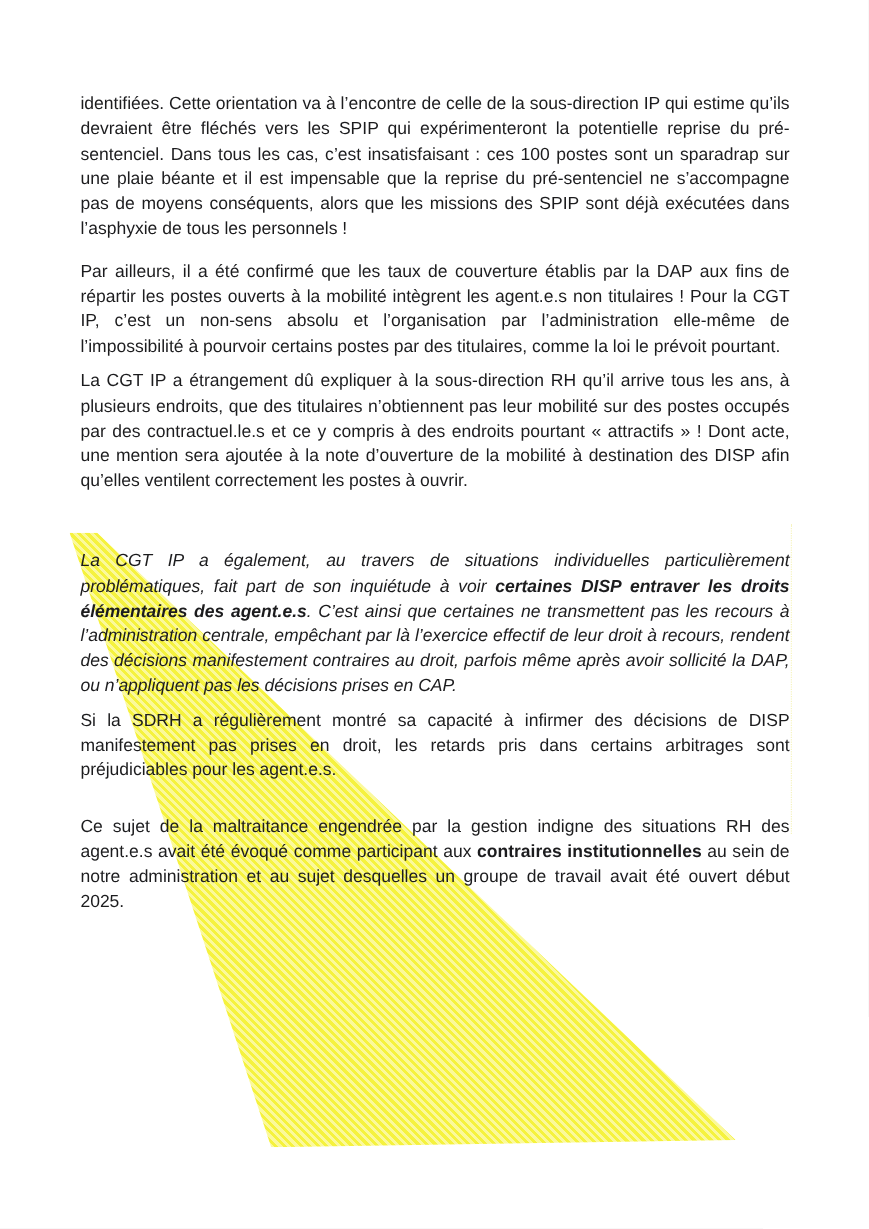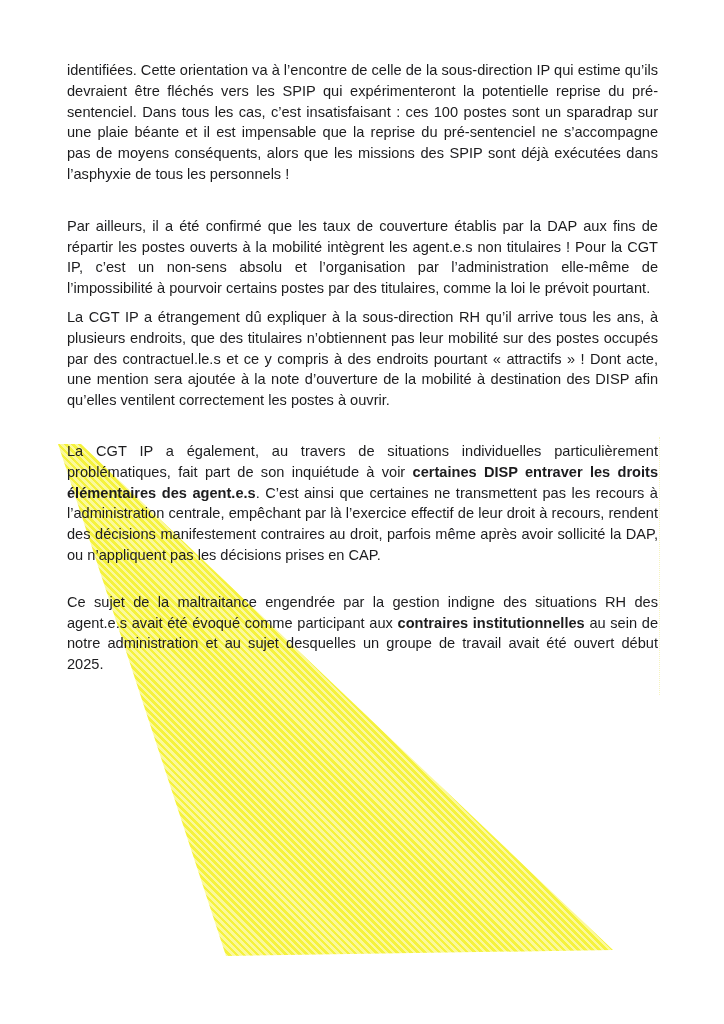--- a/index.html
+++ b/index.html
@@ -33,40 +33,41 @@
   }
   .highlight-edge-line{
     position:absolute;
     left:659px;top:437px;height:258px;width:0;
     border-left:1px dotted var(--edge-line);
     opacity:.55;
     z-index:0;
   }
   .text-block{
     position:absolute;
-    left:67px;top:60px;width:591px;
+    left:67px;top:77px;width:591px;
     z-index:1;
     color:var(--text-color);
     font-size:14.6px;
     line-height:20.8px;
     text-align:justify;
   }
   .para{margin:0 0 8px 0;}
-  .para.gap-sm{margin-top:31px;}
-  .para.gap-md{margin-top:30px;}
+  .para.gap-sm{margin-top:15px;}
+  .para.gap-md{margin-top:46px;font-style:italic;}
   .para.gap-md2{margin-top:26px;}
   .run{font-weight:400;}
   .run.bold{font-weight:700;}
 </style>
 </head>
 <body>
 
 <div class="page">
   <div class="highlight-wedge"></div>
   <div class="highlight-edge-line"></div>
   <main class="text-block" id="text-block">
       <p class="para"><span class="run">identifiées. Cette orientation va à l’encontre de celle de la sous-direction IP qui estime qu’ils devraient être fléchés vers les SPIP qui expérimenteront la potentielle reprise du pré-sentenciel. Dans tous les cas, c’est insatisfaisant&nbsp;: ces 100 postes sont un sparadrap sur une plaie béante et il est impensable que la reprise du pré-sentenciel ne s’accompagne pas de moyens conséquents, alors que les missions des SPIP sont déjà exécutées dans l’asphyxie de tous les personnels&nbsp;!</span></p>
       <p class="para gap-sm"><span class="run">Par ailleurs, il a été confirmé que les taux de couverture établis par la DAP aux fins de répartir les postes ouverts à la mobilité intègrent les agent.e.s non titulaires&nbsp;! Pour la CGT IP, c’est un non-sens absolu et l’organisation par l’administration elle-même de l’impossibilité à pourvoir certains postes par des titulaires, comme la loi le prévoit pourtant.</span></p>
       <p class="para"><span class="run">La CGT IP a étrangement dû expliquer à la sous-direction RH qu’il arrive tous les ans, à plusieurs endroits, que des titulaires n’obtiennent pas leur mobilité sur des postes occupés par des contractuel.le.s et ce y compris à des endroits pourtant «&nbsp;attractifs&nbsp;»&nbsp;! Dont acte, une mention sera ajoutée à la note d’ouverture de la mobilité à destination des DISP afin qu’elles ventilent correctement les postes à ouvrir.</span></p>
       <p class="para gap-md"><span class="run">La CGT IP a également, au travers de situations individuelles particulièrement problématiques, fait part de son inquiétude à voir </span><span class="run bold">certaines DISP entraver les droits élémentaires des agent.e.s</span><span class="run">. C’est ainsi que certaines ne transmettent pas les recours à l’administration centrale, empêchant par là l’exercice effectif de leur droit à recours, rendent des décisions manifestement contraires au droit, parfois même après avoir sollicité la DAP, ou n’appliquent pas les décisions prises en CAP.</span></p>
+      <p class="para"><span class="run">Si la SDRH a régulièrement montré sa capacité à infirmer des décisions de DISP manifestement pas prises en droit, les retards pris dans certains arbitrages sont préjudiciables pour les agent.e.s.</span></p>
       <p class="para gap-md2"><span class="run">Ce sujet de la maltraitance engendrée par la gestion indigne des situations RH des agent.e.s avait été évoqué comme participant aux </span><span class="run bold">contraires institutionnelles</span><span class="run"> au sein de notre administration et au sujet desquelles un groupe de travail avait été ouvert début 2025.</span></p>
     </main>
 </div>
 
 </body></html>

